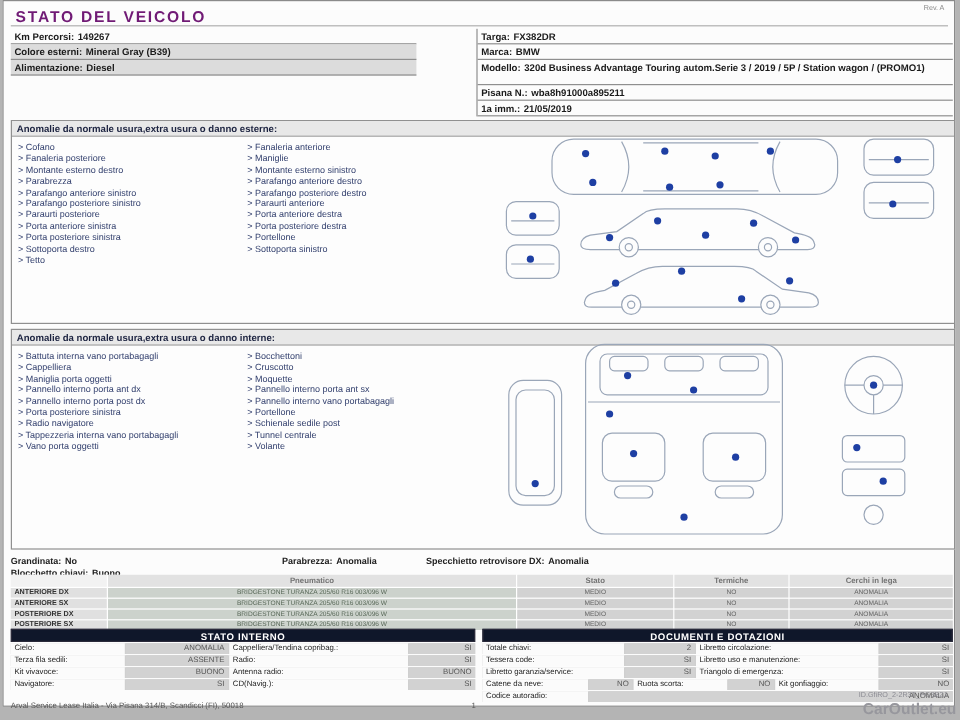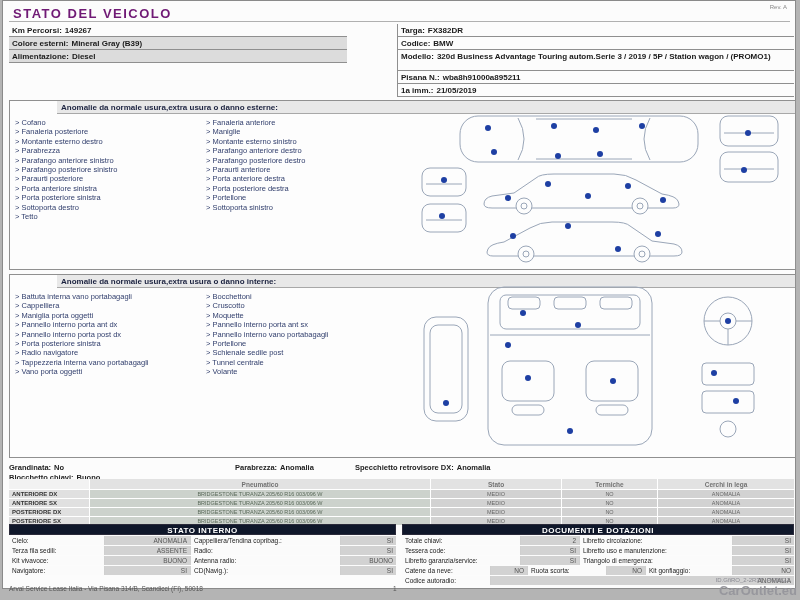--- a/index.html
+++ b/index.html
@@ -10,21 +10,21 @@
   .doc-title { position:absolute; left:10px; top:5px; font-size:13px; font-weight:bold; color:#701a75; letter-spacing:1.5px; }
   .rev { position:absolute; right:8px; top:3px; font-size:6px; color:#888; }
   .title-rule { position:absolute; left:6px; top:20px; width:781px; border-top:1px solid #b0b0b0; }
 
   .info-left { position:absolute; left:6px; top:23px; width:338px; }
   .info-right { position:absolute; left:394px; top:23px; width:397px; border-left:1px solid #8f8f8f; }
   .info-row { border-bottom:1px solid #8f8f8f; font-size:8px; font-weight:bold; color:#1a1a1a; padding:2px 2px 1px 3px; min-height:12px; line-height:9px; }
   .info-row .val { margin-left:3px; }
   .shaded { background:#dcdcdc; }
 
-  .anom-box { position:absolute; left:6px; width:787px; border:1px solid #909090; background:#fdfdfd;padding-left:47px; }
+  .anom-box { position:absolute; left:6px; width:787px; border:1px solid #909090; background:#fdfdfd; }
   .box-exterior { top:99px; height:170px; }
   .box-interior { top:273px; height:184px; }
   .anom-header { background:#e8e8e8; border-bottom:1px solid #a8a8a8; font-size:8px; font-weight:bold; color:#1c2340; padding:2px 4px; height:13px; }
   .anom-col { position:absolute; top:17px; font-size:7.5px; color:#33406e; line-height:9.4px; }
   .col-1 { left:5px; width:186px; }
   .col-2 { left:196px; width:186px; }
   .box-interior .col-1 { width:134px; }
   .box-interior .col-2 { width:134px; }
   .diagram { position:absolute; left:408px; top:13px; }
   .box-interior .diagram { top:8px; }
@@ -80,21 +80,21 @@
     <div class="info-row shaded">
       <span class="lab">Alimentazione:</span><span class="val">Diesel</span>
     </div>
   </div>
 
   <div class="info-right">
     <div class="info-row">
       <span class="lab">Targa:</span><span class="val">FX382DR</span>
     </div>
     <div class="info-row">
-      <span class="lab">Codice:</span><span class="val">BMW</span>
+      <span class="lab">Marca:</span><span class="val">BMW</span>
     </div>
     <div class="info-row" style="min-height:21px;">
       <span class="lab">Modello:</span><span class="val">320d Business Advantage Touring autom.Serie 3 / 2019 / 5P / Station wagon / (PROMO1)</span>
     </div>
     <div class="info-row">
       <span class="lab">Pisana N.:</span><span class="val">wba8h91000a895211</span>
     </div>
     <div class="info-row">
       <span class="lab">1a imm.:</span><span class="val">21/05/2019</span>
     </div>

